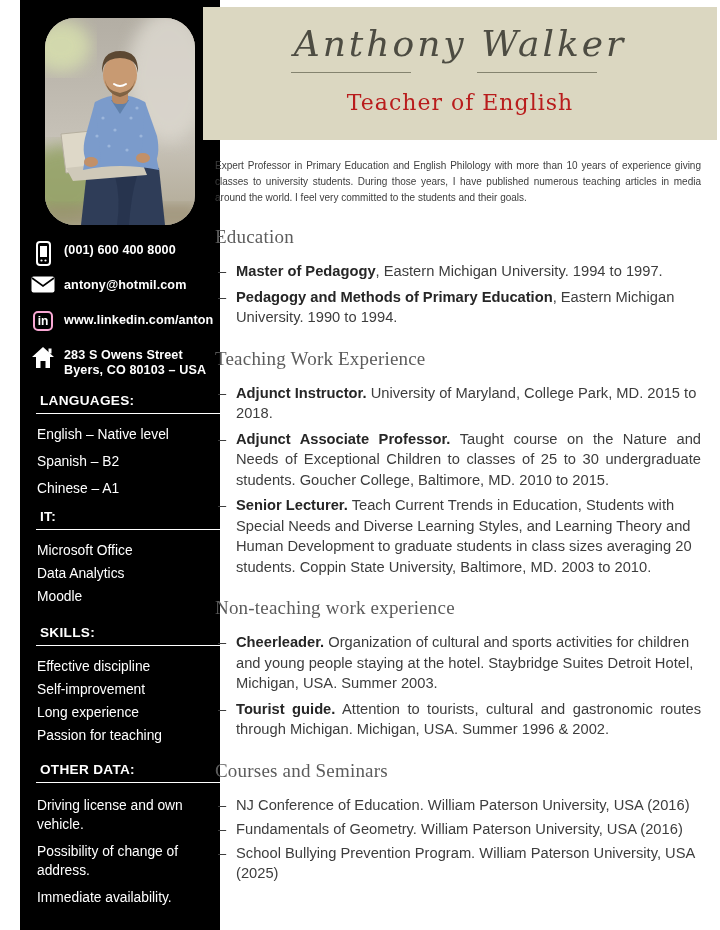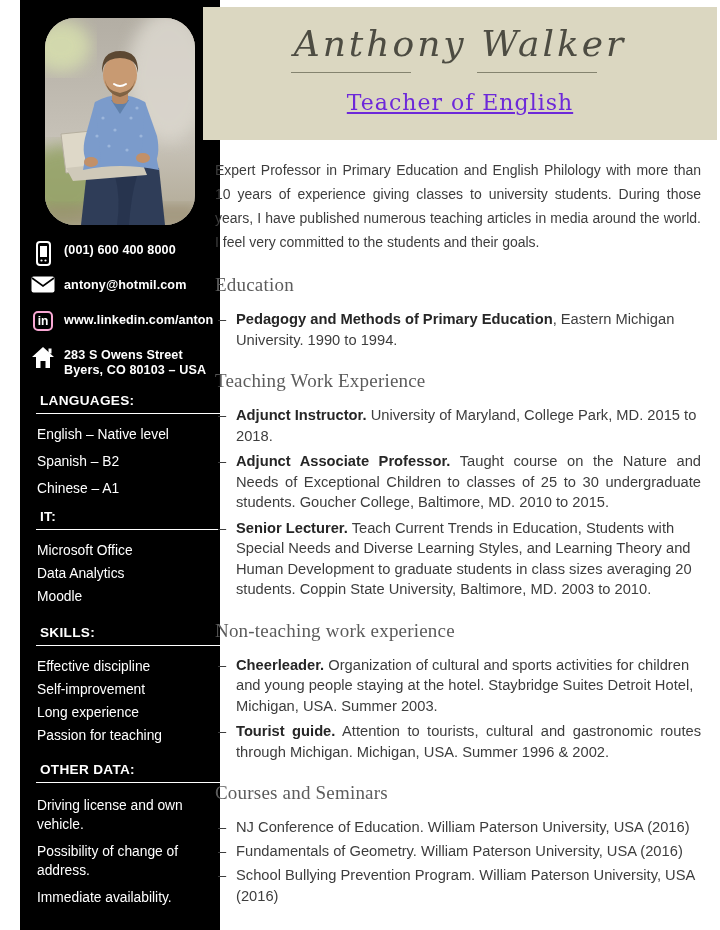--- a/index.html
+++ b/index.html
@@ -39,25 +39,25 @@
   
   .band{position:absolute;left:203px;top:7px;right:3px;height:133px;background:#dbd7c1;
         text-align:center;color:#4d4c42;}
   .band-name{margin-top:17px;font-family:"DejaVu Serif",serif;font-style:italic;
              font-size:36px;letter-spacing:3px;line-height:40px;}
   .band-rules{position:relative;height:1px;margin-top:8px;}
   .band-rules i{position:absolute;top:0;height:1px;background:#84836f;width:120px;}
   .band-rules i.left{left:88px;}
   .band-rules i.right{right:120px;}
   .band-title{margin-top:17px;font-family:"DejaVu Serif",serif;font-size:22px;
-              letter-spacing:1px;color:#6d28d9;text-decoration:underline;}
+              letter-spacing:1px;color:#b91c1c;}
 
   .content{position:absolute;left:203px;top:140px;width:517px;box-sizing:border-box;
            padding:0 19px 0 12px;color:#3d3d3d;}
-  .summary{margin:18px 0 4px 0;font-size:14px;line-height:24px;text-align:justify;}
+  .summary{margin:18px 0 4px 0;font-size:10px;line-height:16px;text-align:justify;}
   .msec h2{font-family:"Liberation Serif",serif;font-weight:400;color:#5c5c5c;
            font-size:19px;letter-spacing:.2px;margin:20px 0 0 0;line-height:22px;}
   .msec ul{list-style:none;margin:13px 0 0 0;padding:0;}
   .msec li{position:relative;padding-left:21px;margin-bottom:5px;font-size:14.7px;line-height:20.5px;}
   .msec li::before{content:"\2013";position:absolute;left:3px;top:0;color:#3d3d3d;}
   .msec li b{color:#262626;}
   .msec li.justify{text-align:justify;}
   .msec.courses li{margin-bottom:3.5px;}
 </style>
 </head>
@@ -210,20 +210,21 @@
       </div>
     <div class="band-title">Teacher of English</div>
   </header>
 
   <main class="content">
     <p class="summary">Expert Professor in Primary Education and English Philology with more than 10 years of experience giving classes to university students. During those years, I have published numerous teaching articles in media around the world. I feel very committed to the students and their goals.</p>
     <div id="main-sections-host">
   <section class="msec">
     <h2>Education</h2>
     <ul>
+            <li><b>Master of Pedagogy</b>, Eastern Michigan University. 1994 to 1997.</li>
             <li><b>Pedagogy and Methods of Primary Education</b>, Eastern Michigan University. 1990 to 1994.</li>
           </ul>
   </section>
 
   <section class="msec">
     <h2>Teaching Work Experience</h2>
     <ul>
             <li><b>Adjunct Instructor.</b> University of Maryland, College Park, MD. 2015 to 2018.</li>
             <li class="justify"><b>Adjunct Associate Professor.</b> Taught course on the Nature and Needs of Exceptional Children to classes of 25 to 30 undergraduate students. Goucher College, Baltimore, MD. 2010 to 2015.</li>
             <li><b>Senior Lecturer.</b> Teach Current Trends in Education, Students with Special Needs and Diverse Learning Styles, and Learning Theory and Human Development to graduate students in class sizes averaging 20 students. Coppin State University, Baltimore, MD. 2003 to 2010.</li>
@@ -236,18 +237,18 @@
             <li><b>Cheerleader.</b> Organization of cultural and sports activities for children and young people staying at the hotel. Staybridge Suites Detroit Hotel, Michigan, USA. Summer 2003.</li>
             <li class="justify"><b>Tourist guide.</b> Attention to tourists, cultural and gastronomic routes through Michigan. Michigan, USA. Summer 1996 &amp; 2002.</li>
           </ul>
   </section>
 
   <section class="msec courses">
     <h2>Courses and Seminars</h2>
     <ul>
             <li>NJ Conference of Education. William Paterson University, USA (2016)</li>
             <li>Fundamentals of Geometry. William Paterson University, USA (2016)</li>
-            <li>School Bullying Prevention Program. William Paterson University, USA (2016)</li>
+            <li>School Bullying Prevention Program. William Paterson University, USA (2025)</li>
           </ul>
   </section>
 </div>
   </main>
 </div>
 
 </body></html>

